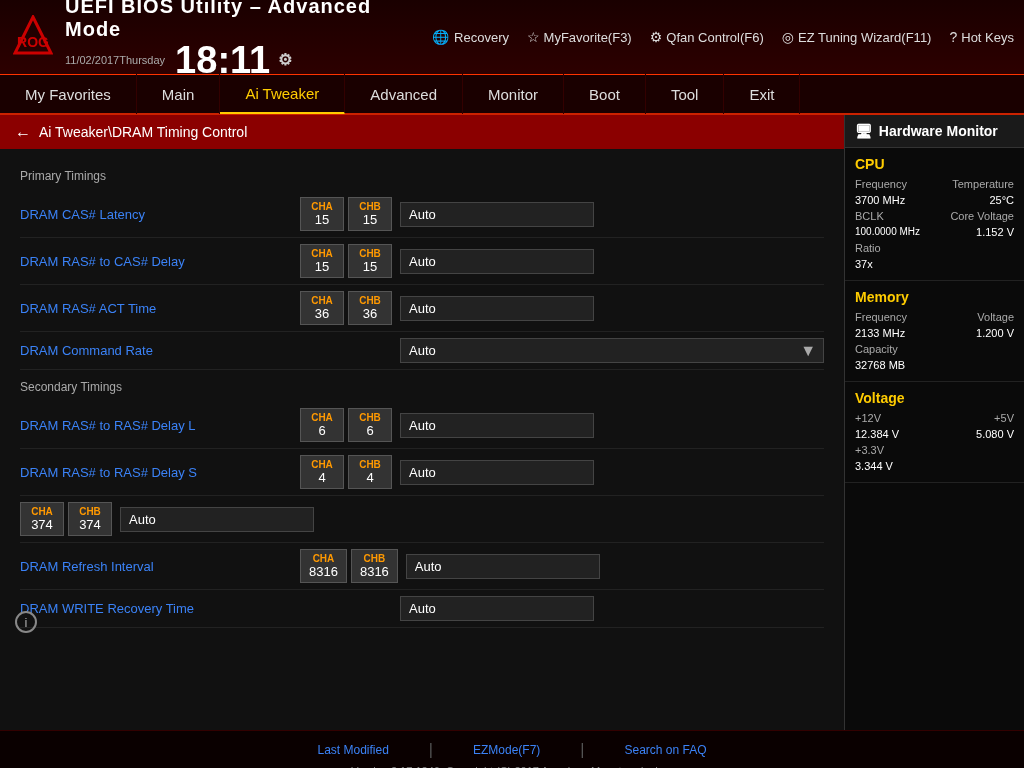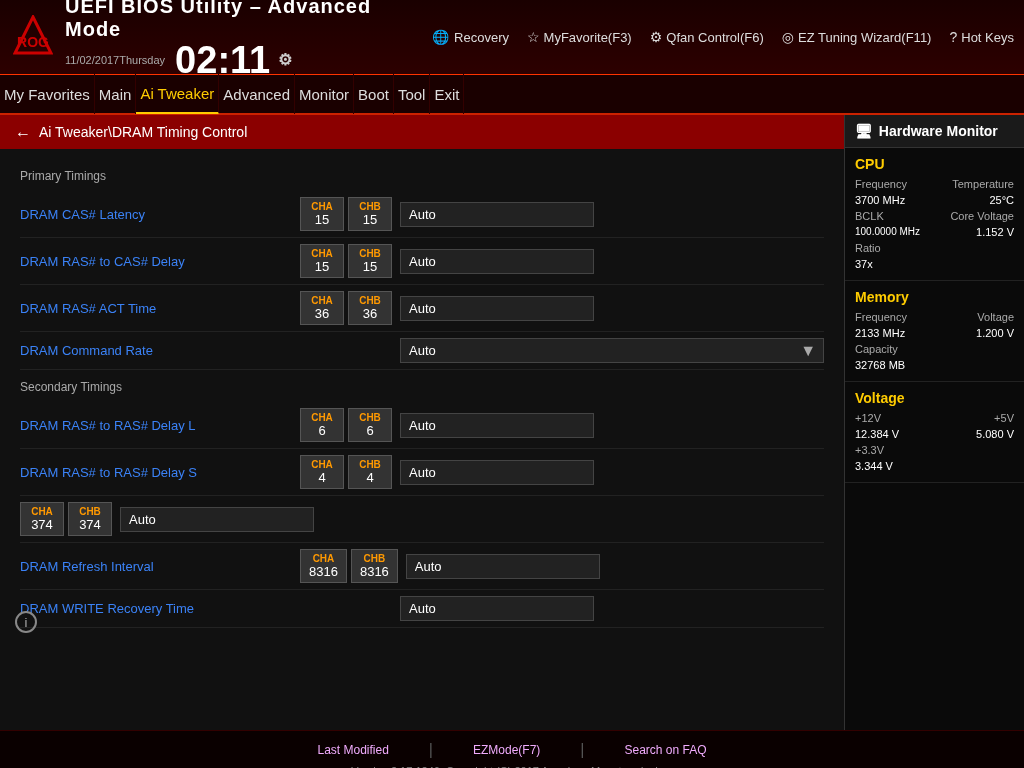--- a/index.html
+++ b/index.html
@@ -12,21 +12,21 @@
     .title-block { flex: 1; }
     .bios-title { font-size: 20px; font-weight: bold; color: #fff; letter-spacing: 1px; }
     .datetime { font-size: 38px; font-weight: bold; color: #fff; line-height: 1; display: flex; align-items: center; gap: 8px; }
     .datetime .gear { font-size: 16px; color: #ccc; cursor: pointer; }
     .header-tools { display: flex; align-items: center; gap: 18px; font-size: 13px; }
     .header-tool { display: flex; align-items: center; gap: 4px; color: #ddd; cursor: pointer; }
     .header-tool .icon { font-size: 14px; }
 
     
     .nav { background: #1a0000; border-bottom: 2px solid #cc2200; height: 40px; display: flex; align-items: center; padding: 0; }
-    .nav-item { padding: 0 4px; height: 40px; display: flex; align-items: center; font-size: 15px; cursor: pointer; color: #ddd; border-right: 1px solid #330000; }
+    .nav-item { padding: 0 25px; height: 40px; display: flex; align-items: center; font-size: 15px; cursor: pointer; color: #ddd; border-right: 1px solid #330000; }
     .nav-item.active { color: #ffcc00; border-bottom: 2px solid #ffcc00; }
 
     
     .main-layout { display: flex; height: calc(768px - 75px - 40px - 38px); }
 
     
     .left-panel { flex: 1; background: #111; overflow-y: auto; padding: 0; }
 
     
     .breadcrumb { background: #8b0000; padding: 8px 15px; display: flex; align-items: center; gap: 8px; font-size: 14px; }
@@ -49,21 +49,21 @@
     
     .right-panel { width: 180px; background: #0a0a0a; border-left: 1px solid #333; padding: 0; overflow-y: auto; }
     .hw-monitor-header { background: #1a1a1a; padding: 8px 10px; display: flex; align-items: center; gap: 6px; font-size: 14px; font-weight: bold; border-bottom: 1px solid #333; }
     .hw-section { padding: 8px 10px; border-bottom: 1px solid #222; }
     .hw-section-title { font-size: 14px; font-weight: bold; color: #ffcc00; margin-bottom: 6px; }
     .hw-row { display: flex; justify-content: space-between; margin-bottom: 4px; }
     .hw-key { font-size: 11px; color: #aaa; }
     .hw-val { font-size: 11px; color: #fff; }
     .hw-val-full { font-size: 11px; color: #fff; margin-bottom: 2px; }
     .footer-copyright { font-size: 11px; color: #888; text-align: center; }
-    .footer-link { color: #f0abfc; font-size: 12px; cursor: pointer; }
+    .footer-link { color: #3b82f6; font-size: 12px; cursor: pointer; }
 
     
     .info-icon { position: absolute; bottom: 45px; left: 15px; width: 22px; height: 22px; border: 2px solid #888; border-radius: 50%; display: flex; align-items: center; justify-content: center; color: #aaa; font-size: 13px; cursor: pointer; }
 
     .footer-bar { background: #0a0000; border-top: 1px solid #330000; height: 56px; display: flex; flex-direction: column; justify-content: center; align-items: center; gap: 2px; }
     .footer-nav { display: flex; gap: 40px; align-items: center; margin-bottom: 4px; }
   </style>
 </head>
 <body>
 
@@ -75,21 +75,21 @@
     </svg>
   </div>
   <div class="title-block">
     <div class="bios-title">UEFI BIOS Utility – Advanced Mode</div>
     <div style="display:flex;align-items:center;gap:10px;">
       <div style="display:flex;flex-direction:row;">
         <span style="font-size:11px;color:#aaa;">11/02/2017</span>
         <span style="font-size:11px;color:#aaa;">Thursday</span>
       </div>
       <div class="datetime">
-        <span>02:11</span>
+        <span>18:11</span>
         <span class="gear">⚙</span>
       </div>
     </div>
   </div>
   <div class="header-tools">
     <div class="header-tool">
       <span class="icon">🌐</span>
       <span>Recovery</span>
     </div>
     <div class="header-tool">

